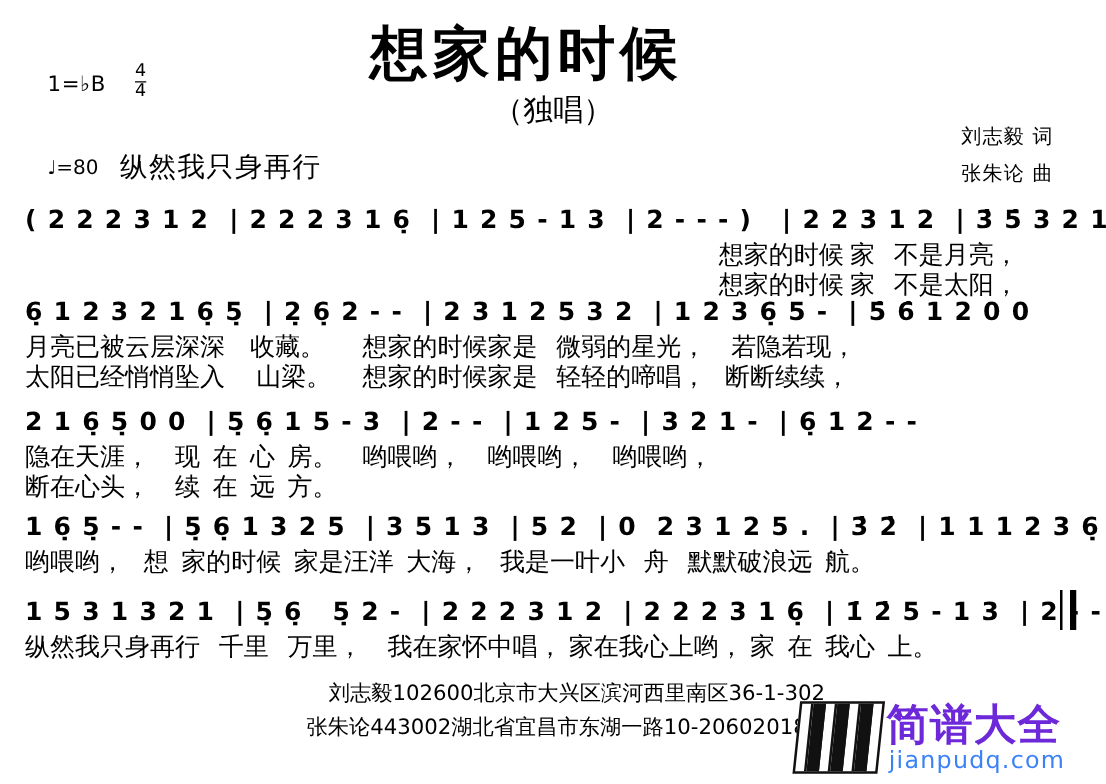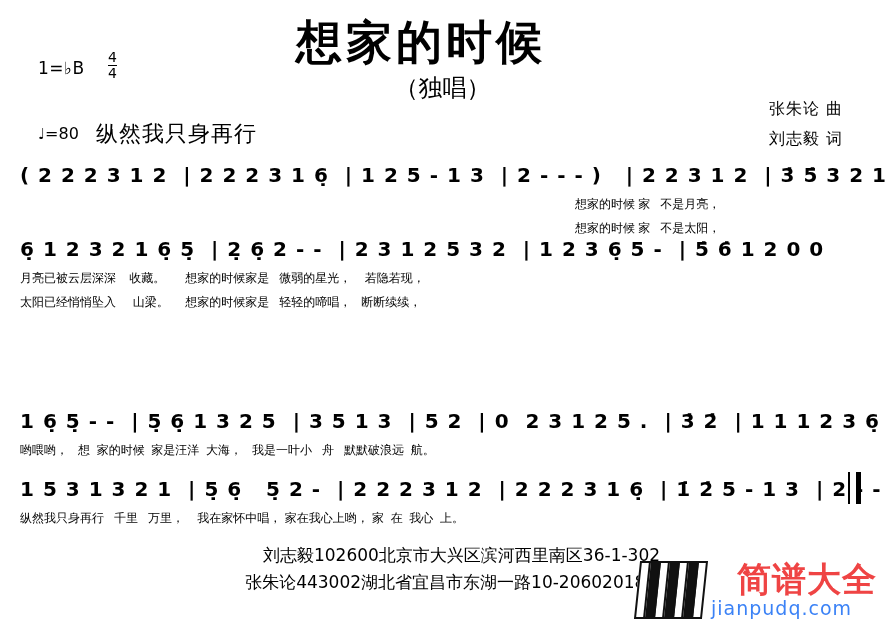--- a/index.html
+++ b/index.html
@@ -97,22 +97,22 @@
   .notes-row {
     font-family: "DejaVu Sans", sans-serif;
     font-size: 20px;
     font-weight: bold;
     letter-spacing: 1px;
     white-space: pre;
     height: 34px;
     line-height: 34px;
   }
   .lyrics-row {
-    font-family: Liberation Sans, sans-serif;
-    font-size: 12px;
+    font-family: Liberation Serif, serif;
+    font-size: 20px;
     white-space: pre;
     height: 24px;
     line-height: 24px;
     letter-spacing: 0px;
   }
   .endline {
     position: absolute;
     width: 2px;
     background: #000;
   }
@@ -159,22 +159,21 @@
     background: #111;
   }
   .logo-text {
     position: absolute;
     left: 72px;
     top: -2px;
     font-family: "DejaVu Sans", sans-serif;
     font-weight: bold;
     font-size: 34px;
     letter-spacing: 1px;
-    color: #ef4444;
-    margin-left: 28px;
+    color: #6d28d9;
   }
   .logo-url {
     position: absolute;
     left: 74px;
     top: 38px;
     font-family: "DejaVu Sans", sans-serif;
     font-size: 19px;
     letter-spacing: 1px;
     color: #3b82f6;
   }
@@ -192,39 +191,44 @@
     <span class="num">4</span>
     <span class="den">4</span>
   </div>
 
   <div class="tempo">
     <span class="note">♩</span><span>=80</span>
   </div>
   <div class="expression">纵然我只身再行</div>
 
   <div class="credits">
+    <div>刘志毅  词</div>
     <div>张朱论  曲</div>
-    <div>刘志毅  词</div>
   </div>
 
   <div class="system" style="top:158px;">
     <div class="notes-row">( 2 2 2 3 1 2  | 2 2 2 3 1 6̣  | 1 2 5 - 1 3  | 2 - - - )   | 2 2 3 1 2  | 3̇ 5̇ 3 2 1 6̣</div>
   </div>
 
   <div class="system" style="top:192px;">
     <div class="lyrics-row" style="padding-left:555px;">想家的时候 家   不是月亮，</div>
     <div class="lyrics-row" style="padding-left:555px;">想家的时候 家   不是太阳，</div>
   </div>
 
   <div class="system" style="top:232px;">
     <div class="notes-row">6̣ 1 2 3 2 1 6̣ 5̣  | 2̣ 6̣ 2 - -  | 2 3 1 2 5 3 2  | 1 2 3 6̣ 5 -  | 5̇ 6̇ 1 2 0 0</div>
     <div class="lyrics-row">月亮已被云层深深    收藏。      想家的时候家是   微弱的星光，    若隐若现，</div>
     <div class="lyrics-row">太阳已经悄悄坠入     山梁。     想家的时候家是   轻轻的啼唱，   断断续续，</div>
   </div>
 
+  <div class="system" style="top:320px;">
+    <div class="notes-row">2 1 6̣ 5̣ 0 0  | 5̣ 6̣ 1 5 - 3  | 2 - -  | 1 2 5 -  | 3 2 1 -  | 6̣ 1 2 - -</div>
+    <div class="lyrics-row">隐在天涯，    现  在  心  房。    哟喂哟，    哟喂哟，    哟喂哟，</div>
+    <div class="lyrics-row">断在心头，    续  在  远  方。</div>
+  </div>
 
   <div class="system" style="top:404px;">
     <div class="notes-row">1 6̣ 5̣ - -  | 5̣ 6̣ 1 3 2 5  | 3 5 1 3  | 5 2  | 0  2 3 1 2 5 .  | 3̇ 2̇  | 1 1 1 2 3 6̣ 5 -</div>
     <div class="lyrics-row">哟喂哟，   想  家的时候  家是汪洋  大海，   我是一叶小   舟   默默破浪远  航。</div>
   </div>
 
   <div class="system" style="top:472px;">
     <div class="notes-row">1 5 3 1 3 2 1  | 5̣ 6̣   5̣ 2 -  | 2 2 2 3 1 2  | 2 2 2 3 1 6̣  | 1̇ 2̇ 5 - 1 3  | 2 - - -</div>
     <div class="lyrics-row">纵然我只身再行   千里   万里，    我在家怀中唱， 家在我心上哟， 家  在  我心  上。</div>
   </div>

